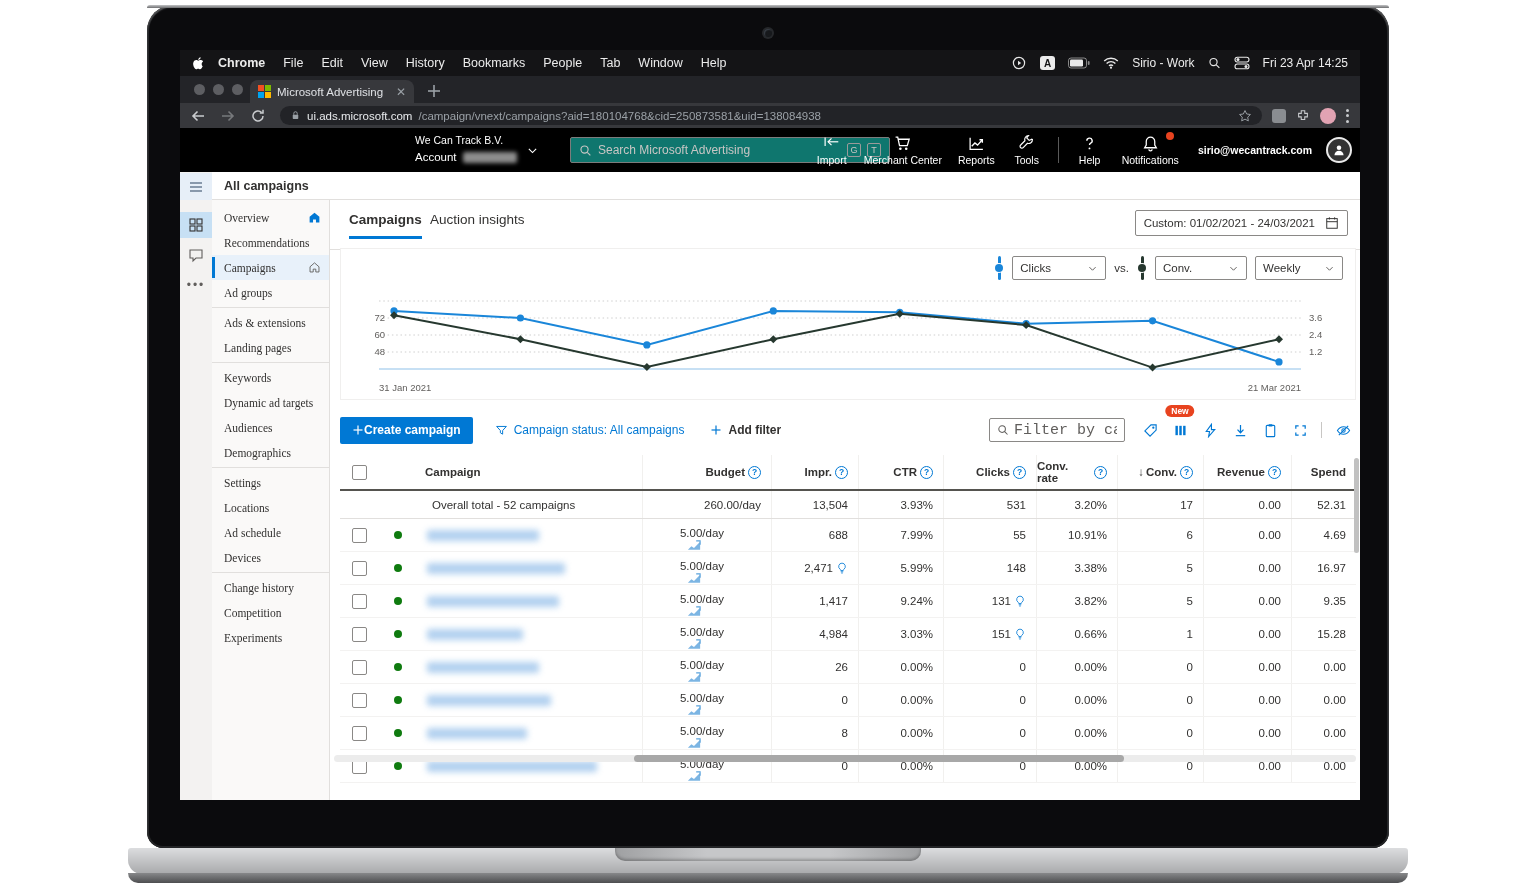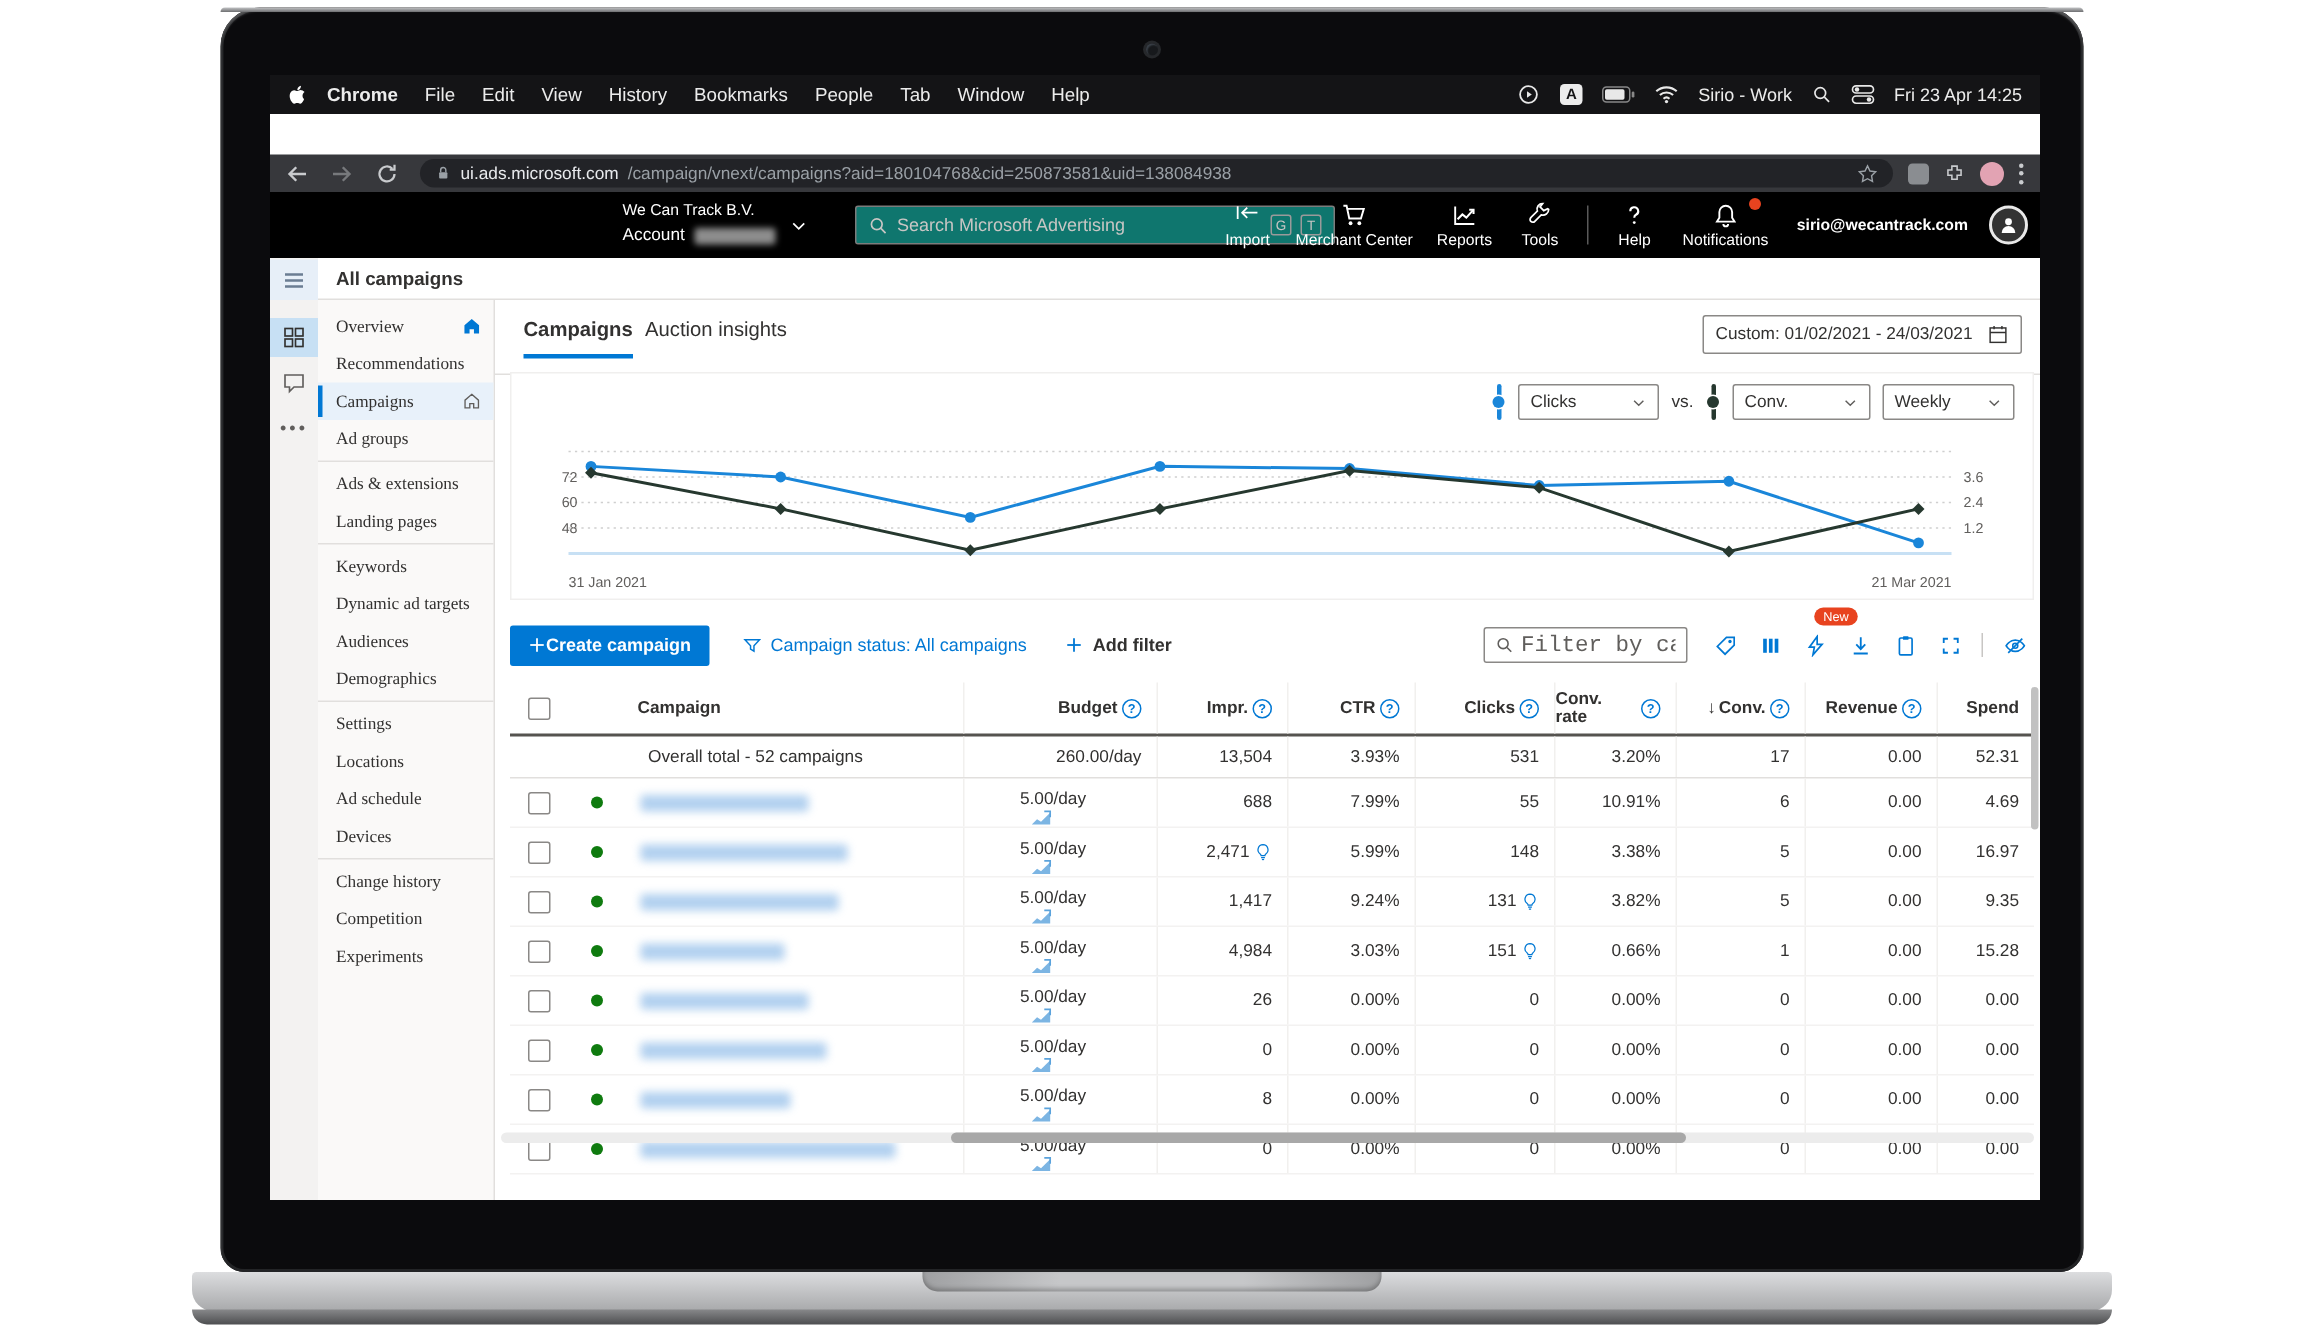--- a/index.html
+++ b/index.html
@@ -132,21 +132,21 @@
   .add-filter { display:flex; align-items:center; gap:6px; margin-left:26px; font-size:12px; }
   .add-filter .ic { width:12px; height:12px; color:#0078d4; }
   .add-filter .lb { font-weight:bold; color:#323130; }
   .tb-right { margin-left:auto; display:flex; align-items:center; gap:4px; }
   .filter-input { width:136px; height:24px; border:1px solid #8a8886; border-radius:2px; display:flex; align-items:center; gap:5px; padding:0 7px; margin-right:8px; }
   .filter-input .mag { width:12px; height:12px; color:#605e5c; flex:0 0 auto; }
   .filter-input input { width:100%; border:none; outline:none; font-size:15px; font-family:Liberation Mono, monospace; color:#323130; }
   .filter-input input::placeholder { color:#605e5c; }
   .tbtn { position:relative; width:26px; height:24px; display:flex; align-items:center; justify-content:center; color:#0078d4; }
   .tbtn svg { width:15px; height:15px; }
-  .tbtn .newbadge { position:absolute; top:-13px; left:50%; transform:translateX(-50%); background:#e8431f; color:#fff; font-size:8.5px; font-weight:normal; border-radius:8px; padding:1px 6px; white-space:nowrap;margin-left:44px; }
+  .tbtn .newbadge { position:absolute; top:-13px; left:50%; transform:translateX(-50%); background:#e8431f; color:#fff; font-size:8.5px; font-weight:bold; border-radius:8px; padding:1px 6px; white-space:nowrap; }
   .tb-div { width:1px; height:16px; background:#c8c6c4; margin:0 4px; }
 
   
   .dtable { position:absolute; left:10px; top:255px; width:1016px; }
   .trow { display:grid; grid-template-columns:302px 129px 87px 85px 93px 81px 86px 88px 65px; align-items:stretch; }
   .trow > div { border-left:1px solid #f1f0ee; display:flex; align-items:center; justify-content:flex-end; padding-right:10px; font-size:11.5px; color:#323130; gap:3px; }
   .trow > div:first-child { border-left:none; justify-content:flex-start; padding-right:0; }
   .thead { height:36px; border-bottom:2px solid #55534f; }
   .thead > div { font-weight:bold; font-size:11.5px; }
   .help { width:13px; height:13px; border:1px solid #0078d4; border-radius:50%; color:#0078d4; font-size:8.5px; display:inline-flex; align-items:center; justify-content:center; flex:0 0 auto; }
@@ -229,20 +229,43 @@
               <rect x="1" y="1.2" width="14" height="4.8" rx="2.4" fill="none" stroke="currentColor" stroke-width="1.1"></rect>
               <circle cx="4" cy="3.6" r="1.5" fill="currentColor"></circle>
               <rect x="1" y="8" width="14" height="4.8" rx="2.4" fill="none" stroke="currentColor" stroke-width="1.1"></rect>
               <circle cx="12" cy="10.4" r="1.5" fill="currentColor"></circle>
             </svg>
           </span>
         <span>Fri 23 Apr 14:25</span>
       </span>
     </div>
 
+    <div class="tabstrip">
+      <div class="lights">
+        <span class="light"></span>
+        <span class="light"></span>
+        <span class="light"></span>
+      </div>
+      <div class="tab">
+        <span class="mslogo">
+            <i></i>
+            <i></i>
+            <i></i>
+            <i></i>
+          </span>
+        <span>Microsoft Advertising</span>
+        <span class="close">✕</span>
+      </div>
+      <span class="newtab mb-ic" style="color:#9aa0a6">
+          <svg viewBox="0 0 16 16">
+            <line x1="8" y1="2" x2="8" y2="14" stroke="currentColor" stroke-width="1.6"></line>
+            <line x1="2" y1="8" x2="14" y2="8" stroke="currentColor" stroke-width="1.6"></line>
+          </svg>
+        </span>
+    </div>
 
     <div class="addressbar">
       <span class="nav-ic"><svg viewBox="0 0 16 16">
             <path d="M14 8H3M7.5 3.5L3 8l4.5 4.5" fill="none" stroke="currentColor" stroke-width="1.6"></path>
           </svg></span>
       <span class="nav-ic dim"><svg viewBox="0 0 16 16">
             <path d="M2 8h11M8.5 3.5L13 8l-4.5 4.5" fill="none" stroke="currentColor" stroke-width="1.6"></path>
           </svg></span>
       <span class="nav-ic"><svg viewBox="0 0 16 16">
             <path d="M13 8a5 5 0 11-1.4-3.5" fill="none" stroke="currentColor" stroke-width="1.5"></path>

